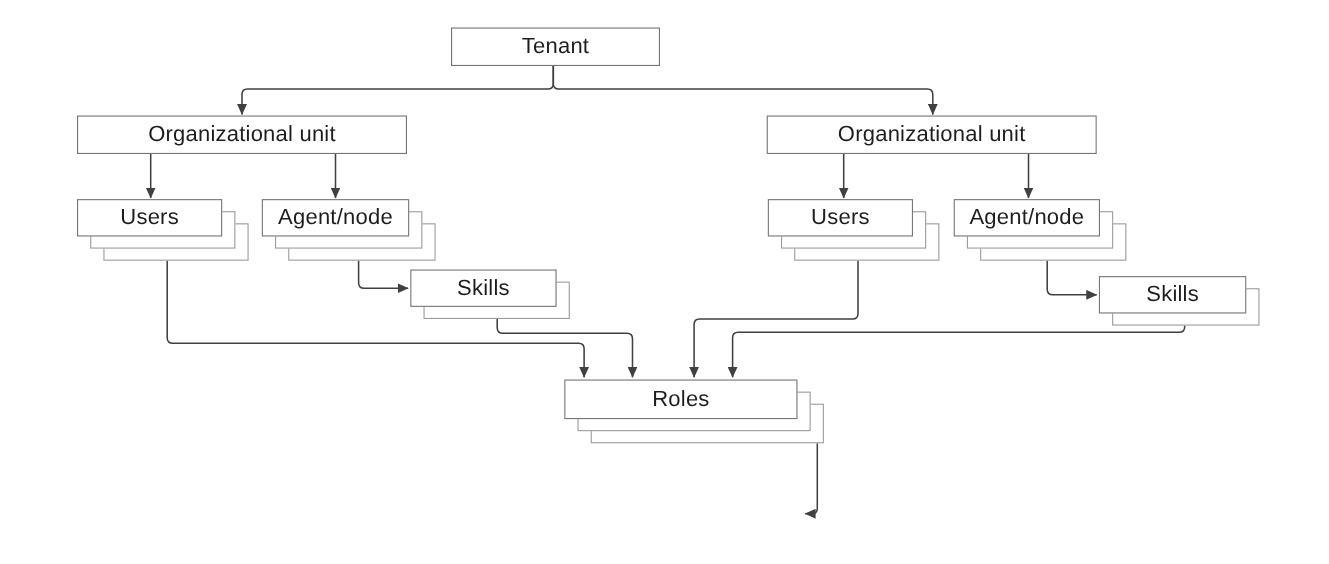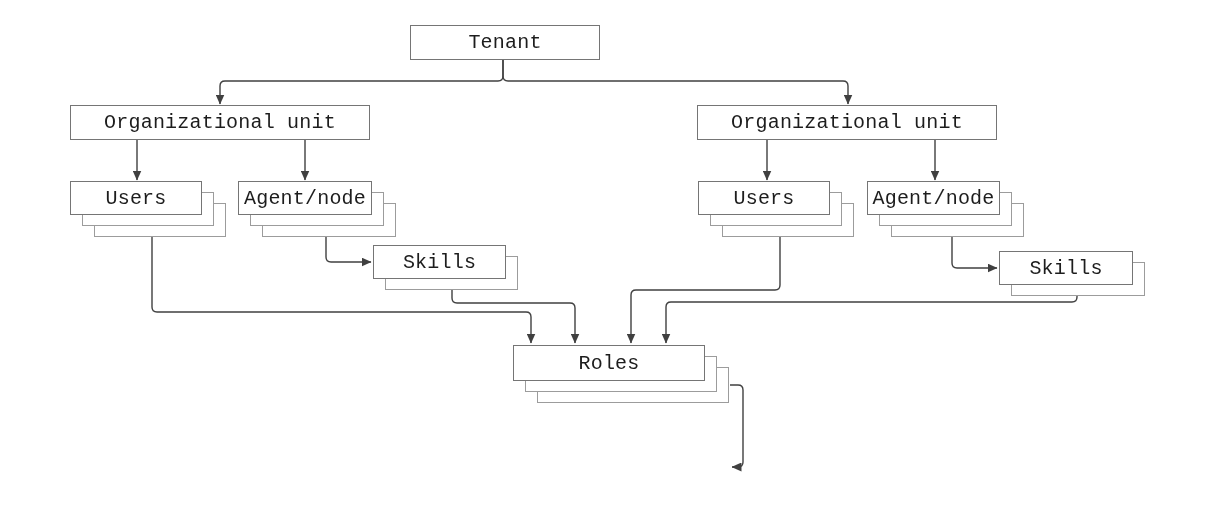--- a/index.html
+++ b/index.html
@@ -8,21 +8,21 @@
     --border-stack: #9c9c9c;
     --line: #404040;
     --text: #1d1d1d;
   }
   html, body { margin: 0; padding: 0; background: var(--bg); }
   .canvas {
     position: relative;
     width: 1208px;
     height: 513px;
     background: var(--bg);
-    font-family: Liberation Mono, monospace;
+    font-family: Liberation Sans, sans-serif;
     overflow: hidden;
   }
   .connector-layer {
     position: absolute;
     left: 0; top: 0;
     z-index: 1;
   }
   .edge {
     fill: none;
     stroke: var(--line);
@@ -142,21 +142,21 @@
     </div>
   </div>
 
   <div class="node" style="left:999px; top:251px; width:134px; height:34px;">
     <div class="stack s1"></div>
     <div class="face">
       <span class="label">Skills</span>
     </div>
   </div>
 
-  <div class="node" style="left:513px; top:345px; width:192px; height:36px;">
+  <div class="node" style="left:513px; top:345px; width:212px; height:36px;">
     <div class="stack s2"></div>
     <div class="stack s1"></div>
     <div class="face">
       <span class="label">Roles</span>
     </div>
   </div>
 
 
 </div>
 

